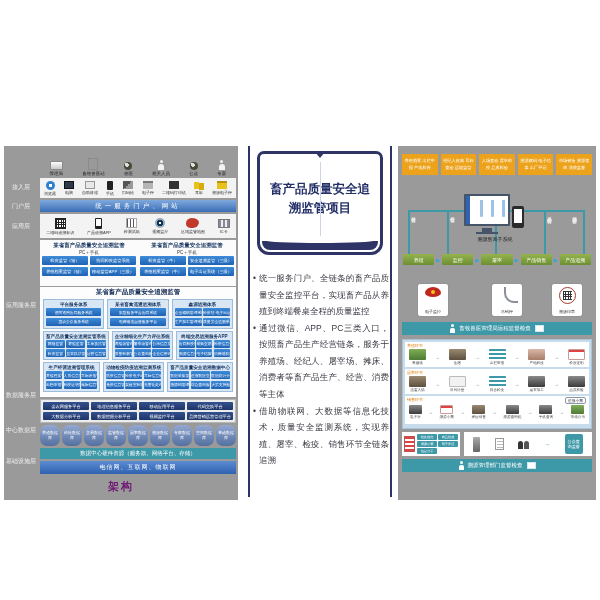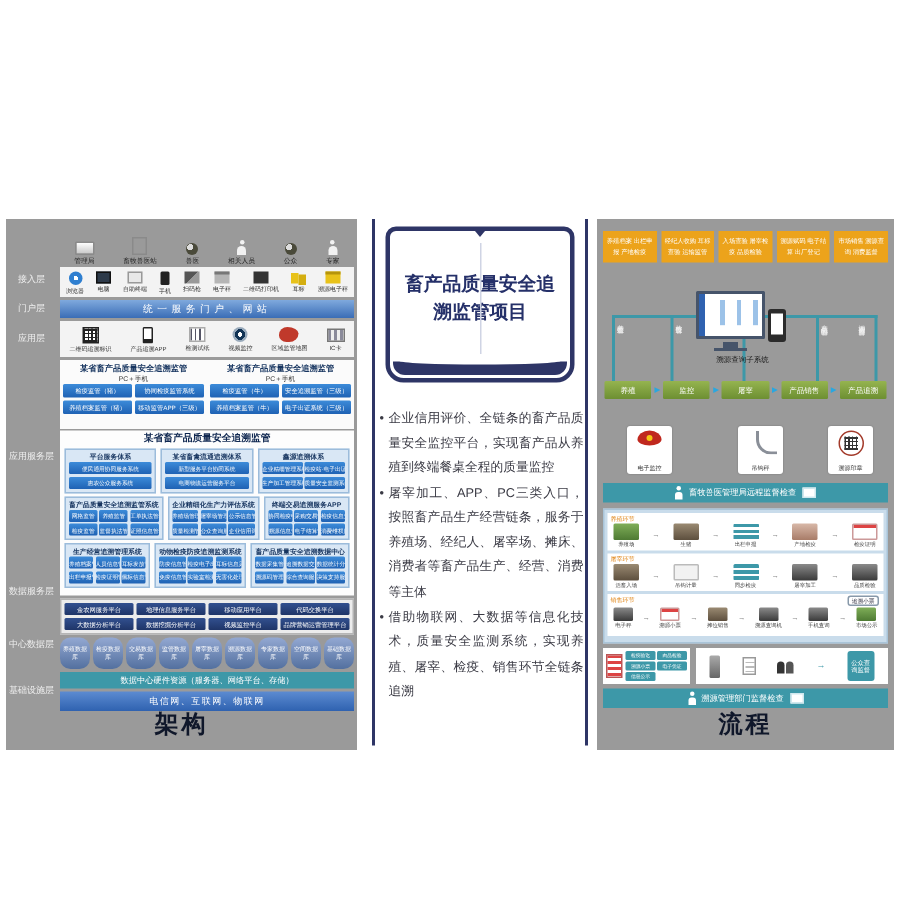--- a/index.html
+++ b/index.html
@@ -5,21 +5,21 @@
   * { margin:0; padding:0; box-sizing:border-box; }
   html,body { width:600px; height:600px; background:#fff;
     font-family:"Liberation Sans","DejaVu Sans",sans-serif; }
   #canvas { position:relative; width:600px; height:600px; background:#fff; overflow:hidden; }
 
   
   .panel { position:absolute; top:146px; height:354px; background:#9a9a9a; }
   #left-panel  { left:4px;  width:234px; }
   #right-panel { left:398px; width:198px; }
   .panel-caption { position:absolute; bottom:6px; left:0; width:100%; text-align:center;
-    font-size:16px; font-weight:bold; color:#0f172a; letter-spacing:2px; }
+    font-size:11px; font-weight:bold; color:#701a75; letter-spacing:2px; }
 
   
   .layer-labels div { position:absolute; left:1px; width:32px; color:#efefef;
     font-size:6px; line-height:1.15; text-align:center; }
   .layer-labels div:nth-child(1){top:38px;}
   .layer-labels div:nth-child(2){top:57px;}
   .layer-labels div:nth-child(3){top:77px;}
   .layer-labels div:nth-child(4){top:156px;}
   .layer-labels div:nth-child(5){top:246px;}
   .layer-labels div:nth-child(6){top:281px;}
@@ -497,25 +497,25 @@
   <div id="mid-border-right" class="mid-border"></div>
 
   <div class="book">
     <div class="book-title">畜产品质量安全追溯监管项目</div>
     <div class="book-bottom"></div>
   </div>
 
   <div class="bullets">
     <div class="bullet">
       <span class="dot">•</span>
-        <span>企业信用评价、全链条的畜产品质量安全监控平台，实现畜产品从养殖到终端餐桌全程的质量监控</span>
+        <span>统一服务门户、全链条的畜产品质量安全监控平台，实现畜产品从养殖到终端餐桌全程的质量监控</span>
     </div>
     <div class="bullet">
       <span class="dot">•</span>
-        <span>屠宰加工、APP、PC三类入口，按照畜产品生产经营链条，服务于养殖场、经纪人、屠宰场、摊床、消费者等畜产品生产、经营、消费等主体</span>
+        <span>通过微信、APP、PC三类入口，按照畜产品生产经营链条，服务于养殖场、经纪人、屠宰场、摊床、消费者等畜产品生产、经营、消费等主体</span>
     </div>
     <div class="bullet">
       <span class="dot">•</span>
         <span>借助物联网、大数据等信息化技术，质量安全监测系统，实现养殖、屠宰、检疫、销售环节全链条追溯</span>
     </div>
   </div>
 
   <div id="right-panel" class="panel">
 
     <div class="stages">
@@ -694,15 +694,14 @@
         <div class="pub-teal">公众查询监督</div>
       </div>
     </div>
 
     <div id="teal-bottom" class="teal-bar">
       <span class="mini-person"></span>
       <span>溯源管理部门监督检查</span>
       <span class="screen-ic"></span>
     </div>
 
-    <div class="panel-caption">流程</div>
   </div>
 </div>
 
 </body></html>

